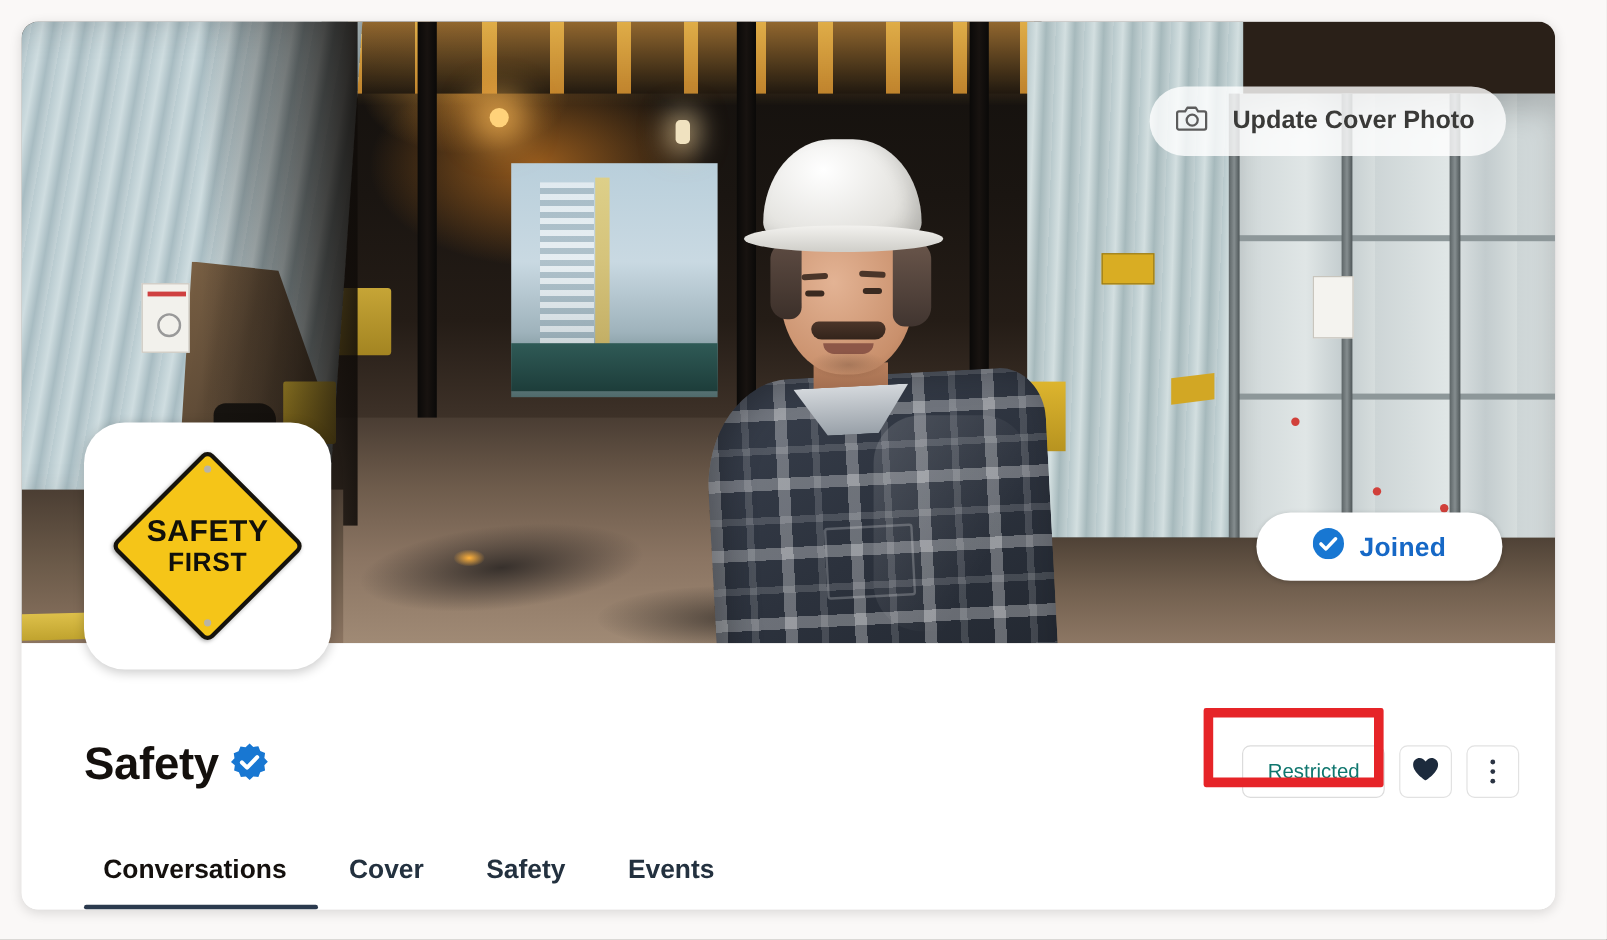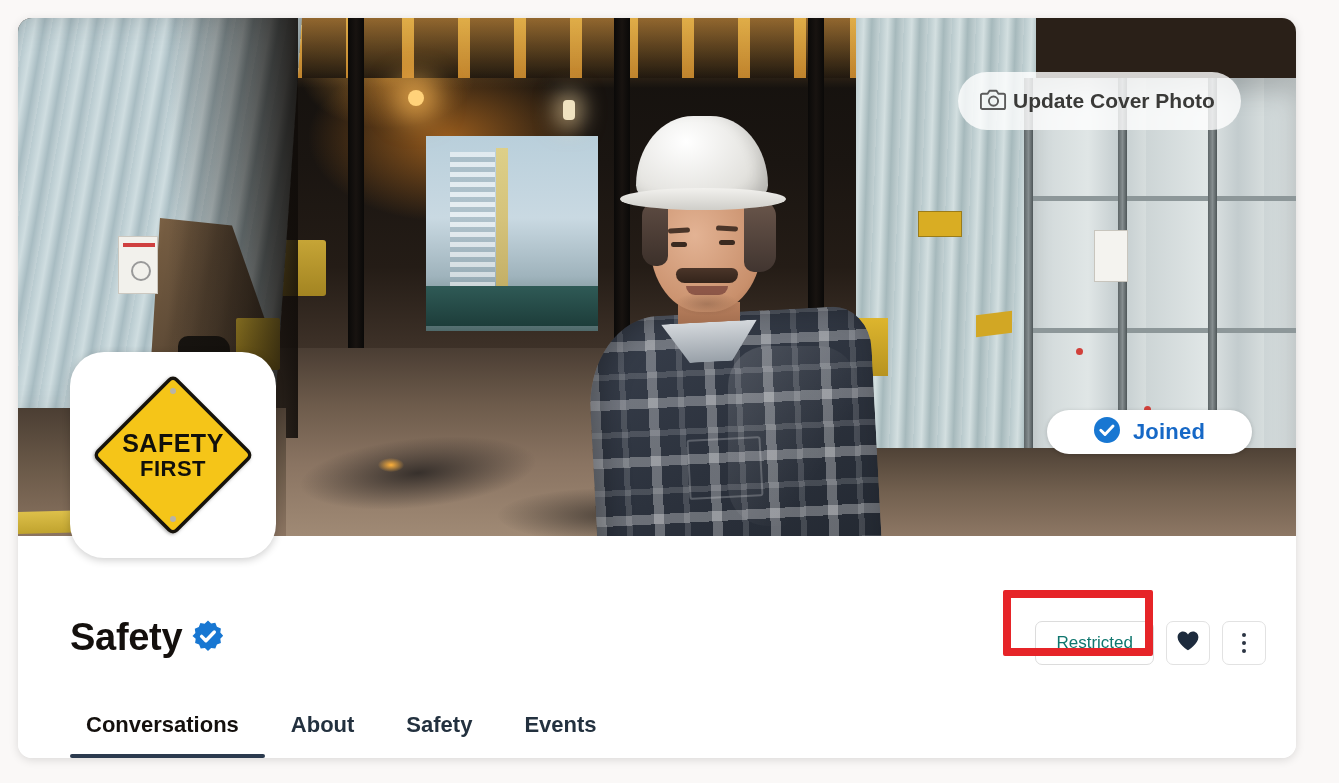--- a/index.html
+++ b/index.html
@@ -314,33 +314,33 @@
     background: linear-gradient(120deg, rgba(255,255,255,.14), rgba(255,255,255,0) 70%);
     border-radius: 40px;
   }
 
   
   .update-cover-btn {
     position: absolute;
     left: 940px; top: 54px;
     height: 58px;
     padding: 0 26px 0 22px;
-    display: flex; align-items: center; gap: 6px;
+    display: flex; align-items: center; gap: 20px;
     background: rgba(255,255,255,0.80);
     border-radius: 29px;
     cursor: pointer;
   }
   .update-cover-btn .label {
     font-size: 21px; font-weight: 600; color: #3a3a38; white-space: nowrap;
   }
 
   .joined-btn {
     position: absolute;
-    left: 1029px; top: 392px;
-    width: 205px; height: 44px;
+    left: 1029px; top: 409px;
+    width: 205px; height: 57px;
     background: #fff;
     border-radius: 29px;
     display: flex; align-items: center; justify-content: center; gap: 13px;
     box-shadow: 0 1px 4px rgba(0,0,0,.18);
     cursor: pointer;
   }
   .joined-btn .label {
     font-size: 22px; font-weight: 600; color: #1668c6; letter-spacing: .2px;
   }
 
@@ -593,21 +593,21 @@
         <span class="kebab">
           <span></span>
             <span></span>
             <span></span>
         </span>
       </div>
     </div>
 
     <div class="tabs">
       <div class="tab active">Conversations</div>
-      <div class="tab">About</div>
+      <div class="tab">Cover</div>
       <div class="tab">Safety</div>
       <div class="tab">Events</div>
     </div>
 
   </div>
 </div>
 
 <div class="annotation-box"></div>
 
 </body></html>

